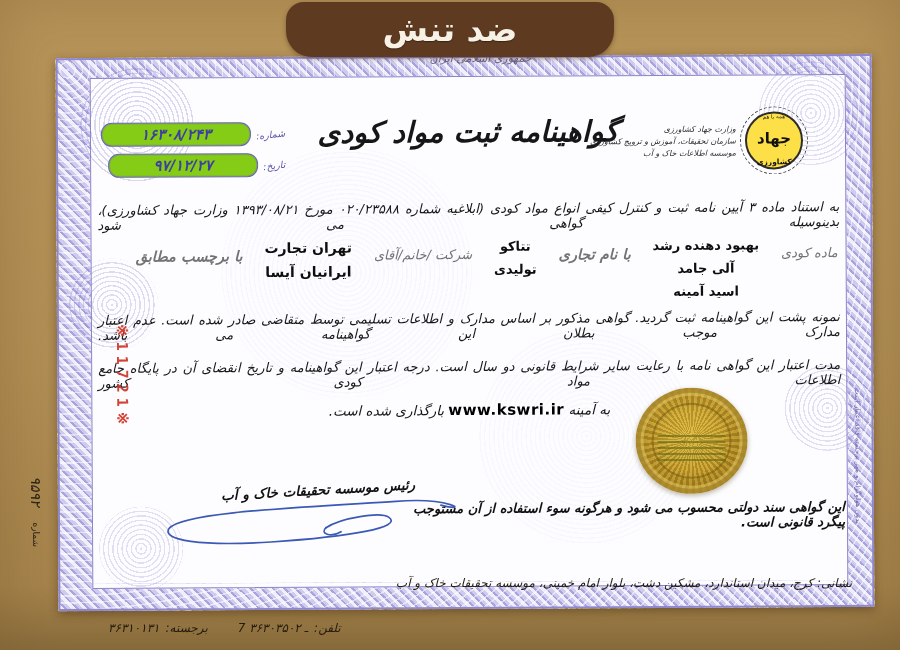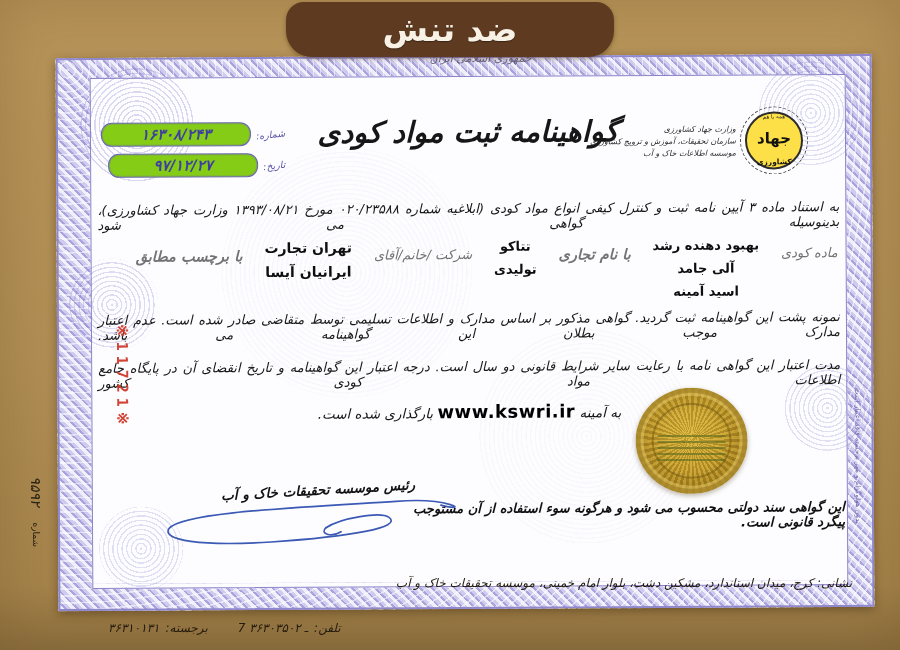--- a/index.html
+++ b/index.html
@@ -83,21 +83,21 @@
   .title{position:absolute;left:0;right:0;top:38px;text-align:center;z-index:15;
     font-size:29px;font-weight:bold;font-style:italic;color:#161616;}
   
   .line{position:absolute;left:6px;right:6px;direction:rtl;color:#171717;
     font-size:13px;font-style:italic;text-align:justify;text-align-last:justify;}
   .intro{top:124px;}
   .body1{top:234px;}
   .body2{top:282px;}
   .upload{position:absolute;left:0;right:0;top:324px;text-align:center;text-align-last:center;direction:rtl;
     font-size:13.5px;font-style:italic;color:#151515;}
-  .upload .url{direction:ltr;unicode-bidi:isolate;font-weight:bold;font-style:normal;font-size:18px;letter-spacing:.5px;color:#000;}
+  .upload .url{direction:ltr;unicode-bidi:isolate;font-weight:bold;font-style:normal;font-size:15px;letter-spacing:.5px;color:#000;}
   
   .fields{position:absolute;left:44px;right:8px;top:160px;display:flex;direction:rtl;
     justify-content:space-between;align-items:flex-start;z-index:15;}
   .field-label{font-size:13px;font-style:italic;color:#737373;padding-top:10px;white-space:nowrap;}
   .field-label.big{font-size:14.5px;font-weight:bold;}
   .field-value{display:flex;flex-direction:column;align-items:center;gap:8px;padding-top:2px;}
   .field-value span{font-size:13px;font-weight:bold;color:#0e0e0e;white-space:nowrap;}
   .field-value.wide span{font-size:14px;}
   
   .seal{position:absolute;left:543px;top:312px;width:112px;height:106px;border-radius:50%;z-index:14;

